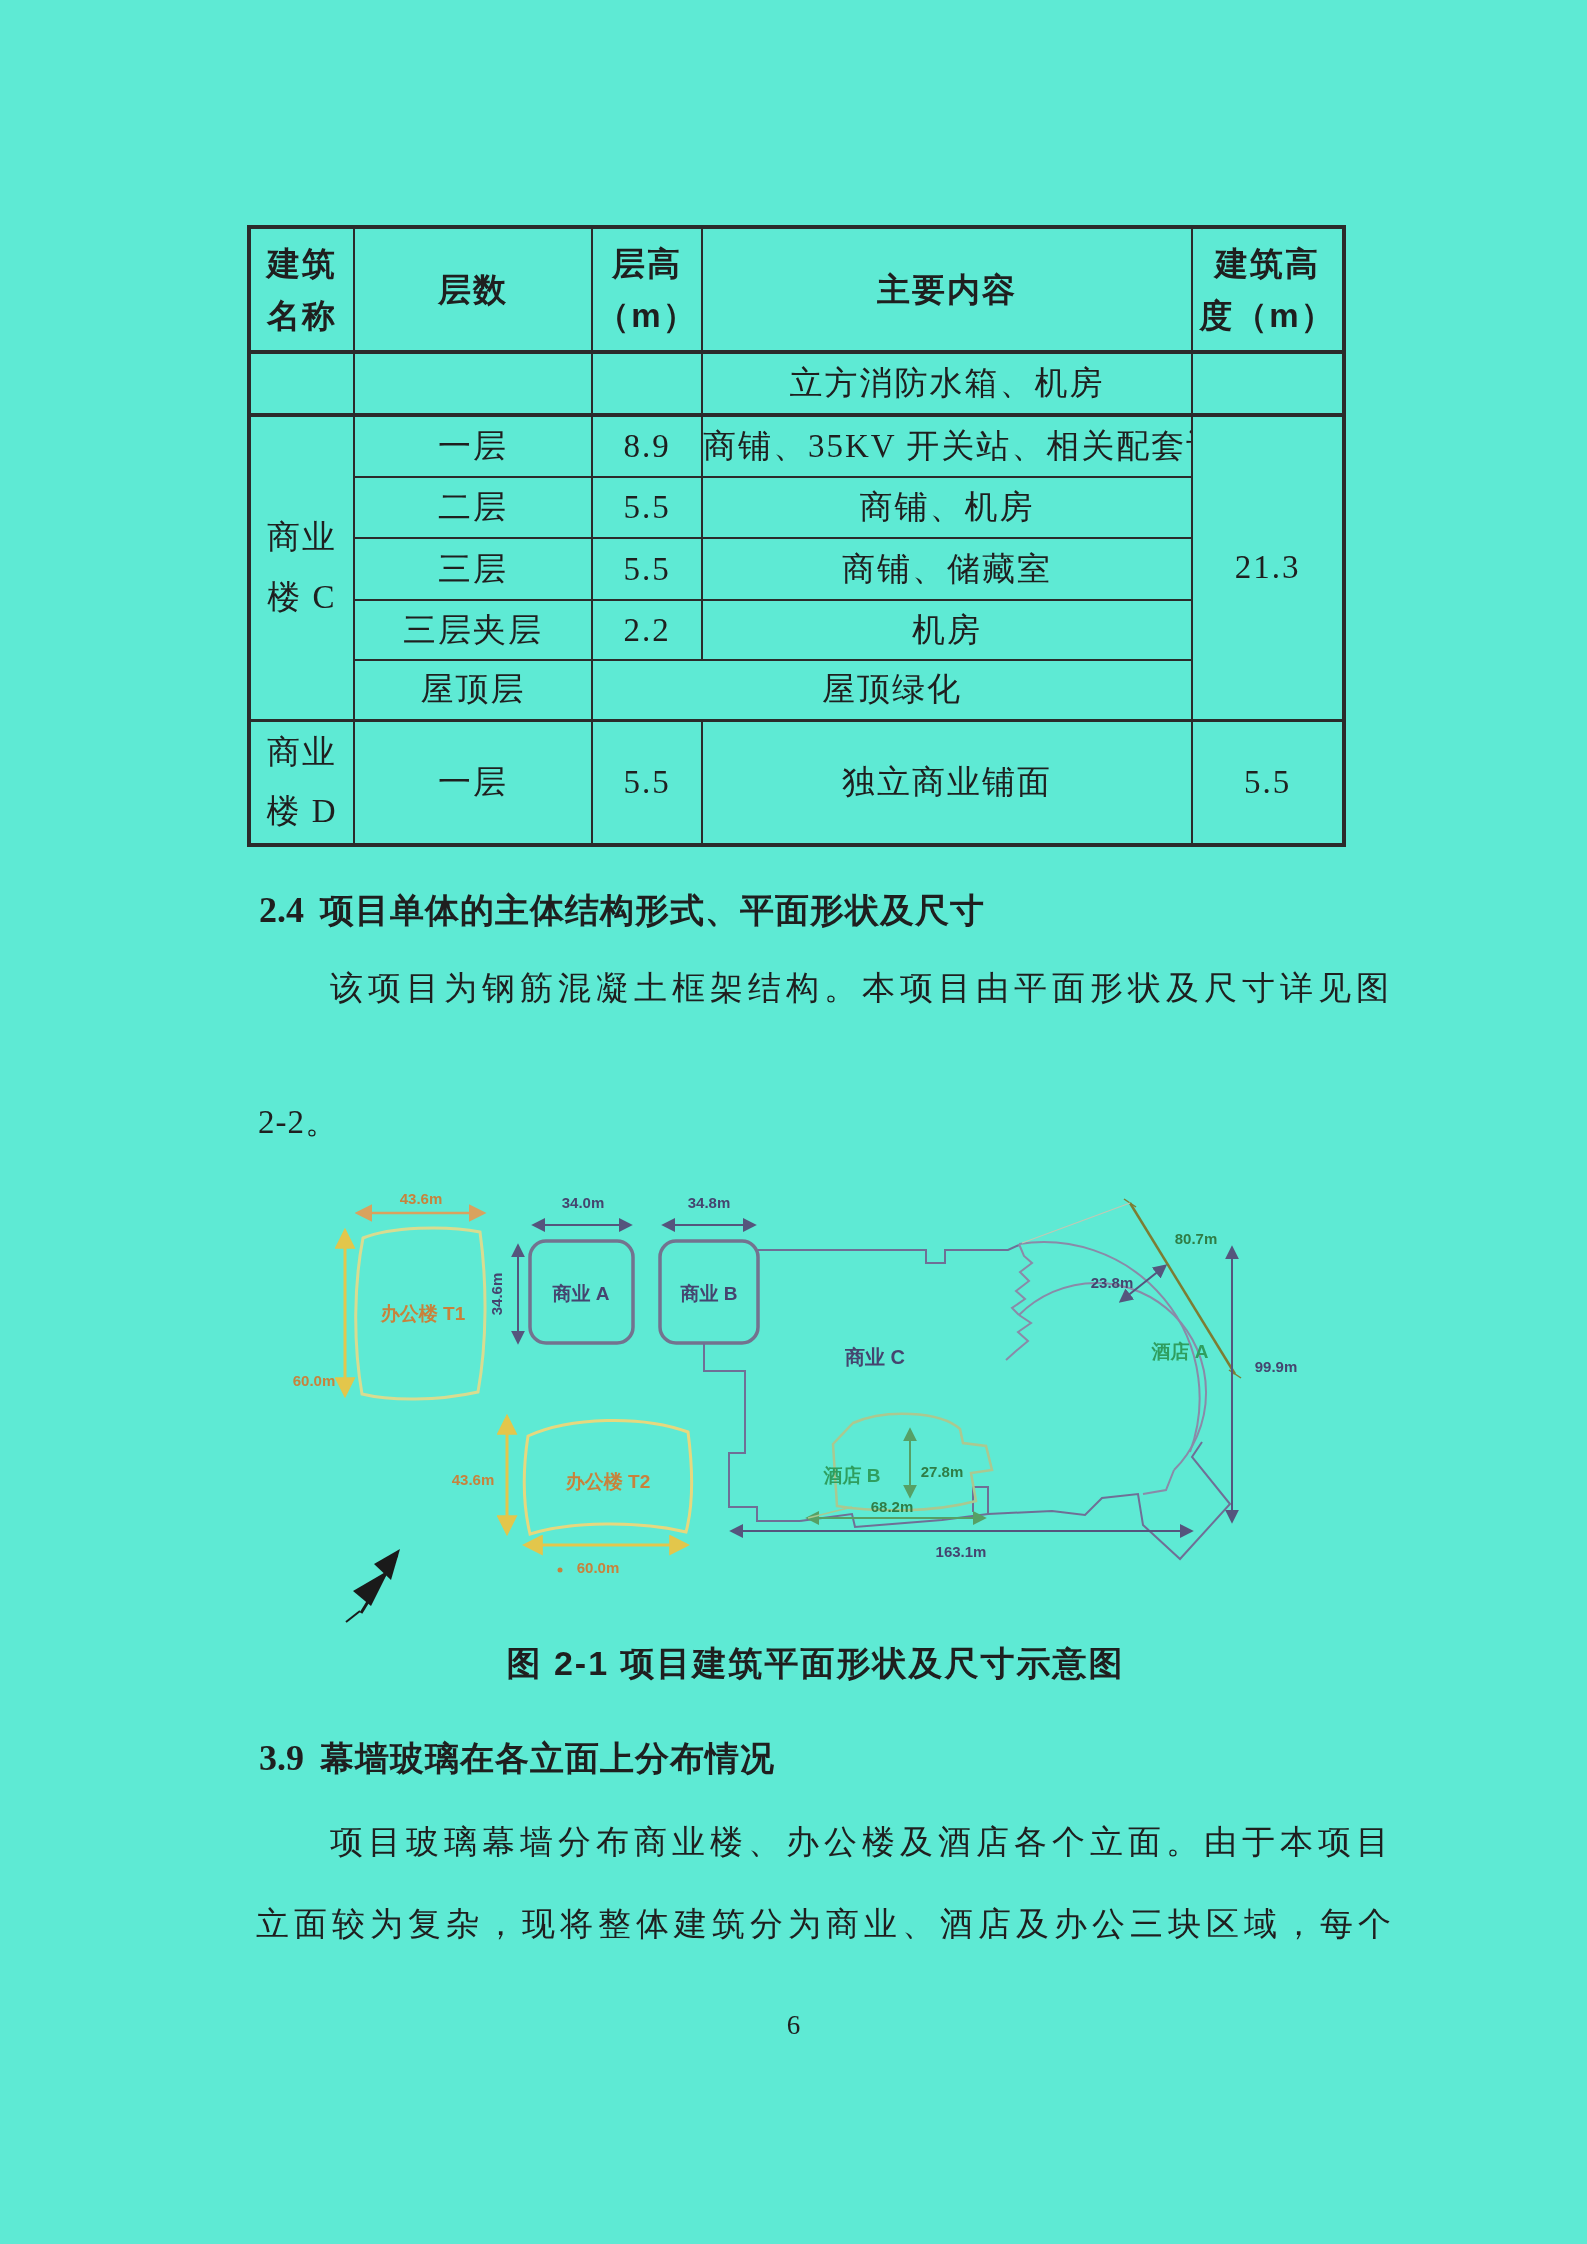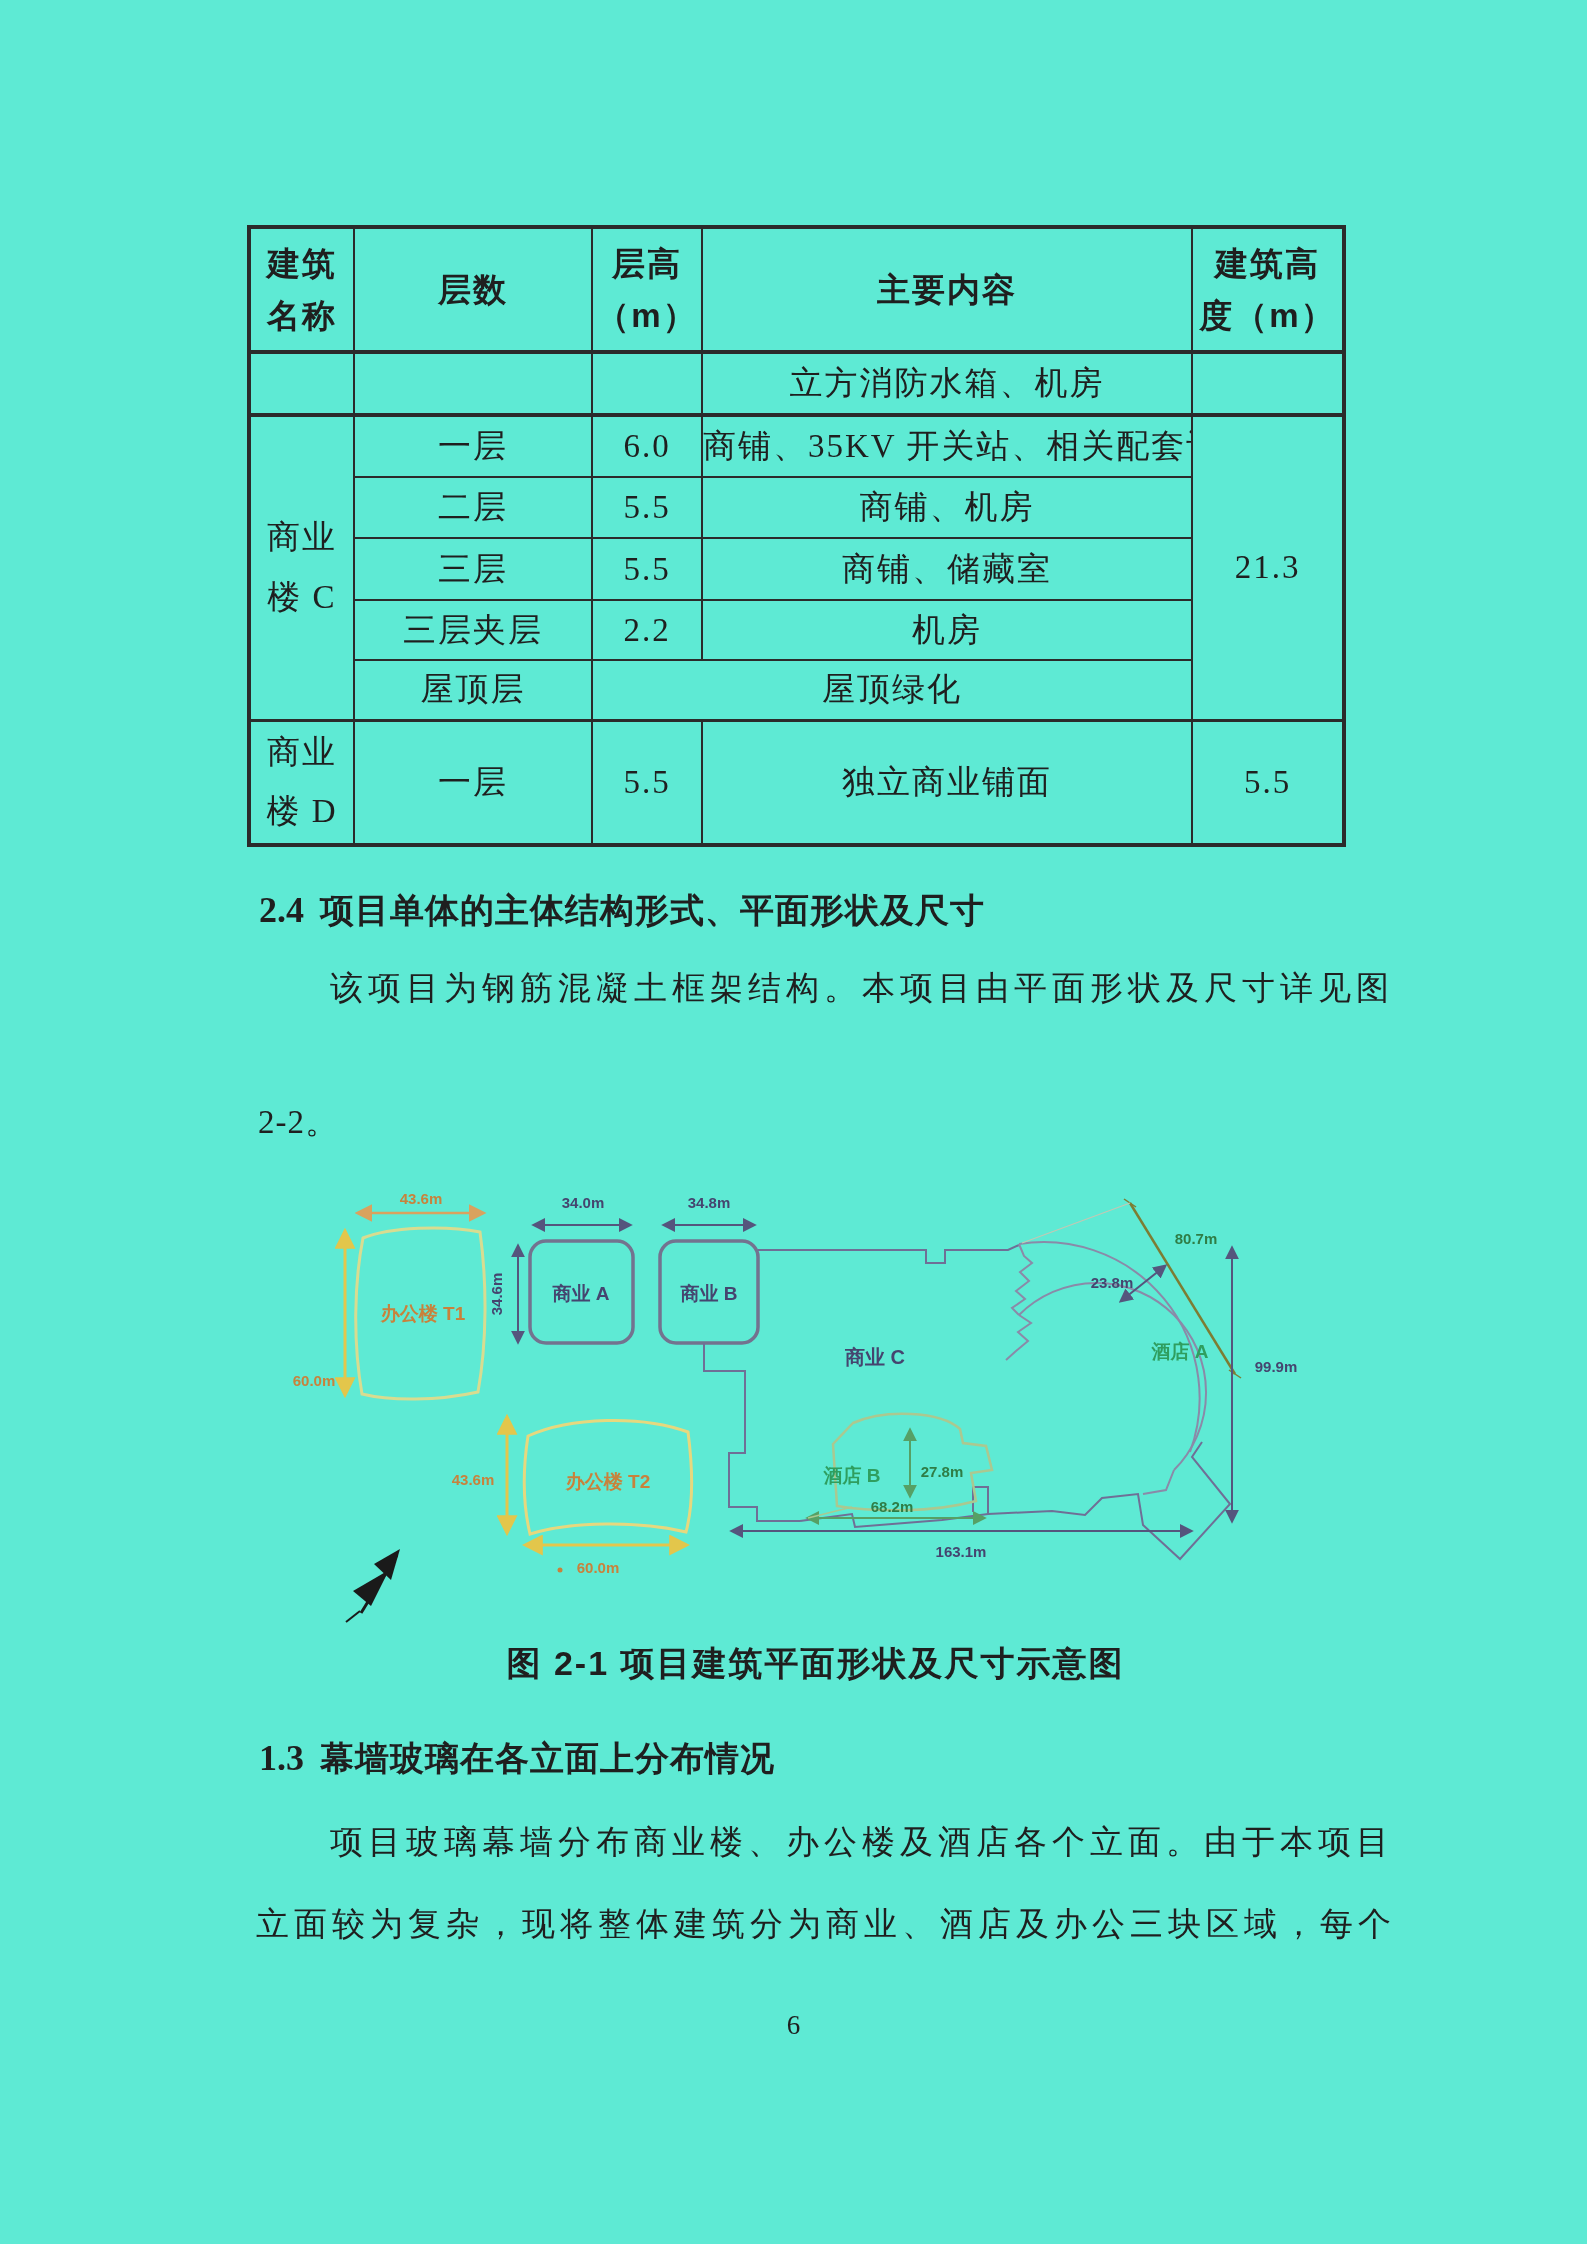--- a/index.html
+++ b/index.html
@@ -86,21 +86,21 @@
         <td></td>
         <td></td>
         <td></td>
         <td class="cellL">立方消防水箱、机房</td>
         <td></td>
       </tr>
       <tr style="height:62px">
         <td rowspan="5" class="pre">商业
 楼 C</td>
         <td>一层</td>
-        <td>6.0</td>
+        <td>8.9</td>
         <td class="cellL">商铺、35KV 开关站、相关配套设施</td>
         <td rowspan="5">21.3</td>
       </tr>
       <tr style="height:61px">
         <td>二层</td>
         <td>5.5</td>
         <td class="cellL">商铺、机房</td>
       </tr>
       <tr style="height:62px">
         <td>三层</td>
@@ -213,20 +213,20 @@
       <line x1="121" y1="453" x2="157" y2="395" stroke="#1a1a1a" stroke-width="3"></line>
       <path d="M113 431 L149 410 L131 446 Z" fill="#1a1a1a"></path>
       <path d="M134 404 L160 389 L151 420 Z" fill="#1a1a1a"></path>
       <line x1="120" y1="451" x2="106" y2="462" stroke="#1a1a1a" stroke-width="2"></line>
     </g>
   </svg>
 
   <div class="abs caption" style="top:1641px;padding-left:44px;">图 2-1 项目建筑平面形状及尺寸示意图</div>
 
   <div class="abs heading" style="left:259px; top:1736px;">
-    <span class="num">1.3</span><span>幕墙玻璃在各立面上分布情况</span>
+    <span class="num">3.9</span><span>幕墙玻璃在各立面上分布情况</span>
   </div>
   <div class="abs bodyline" style="left:330px; top:1820px;">项目玻璃幕墙分布商业楼、办公楼及酒店各个立面。由于本项目</div>
   <div class="abs bodyline" style="left:256px; top:1902px;text-align:right;">立面较为复杂，现将整体建筑分为商业、酒店及办公三块区域，每个</div>
 
   <div class="abs pageno" style="top:2010px;">6</div>
 
 </div>
 
 </body></html>

